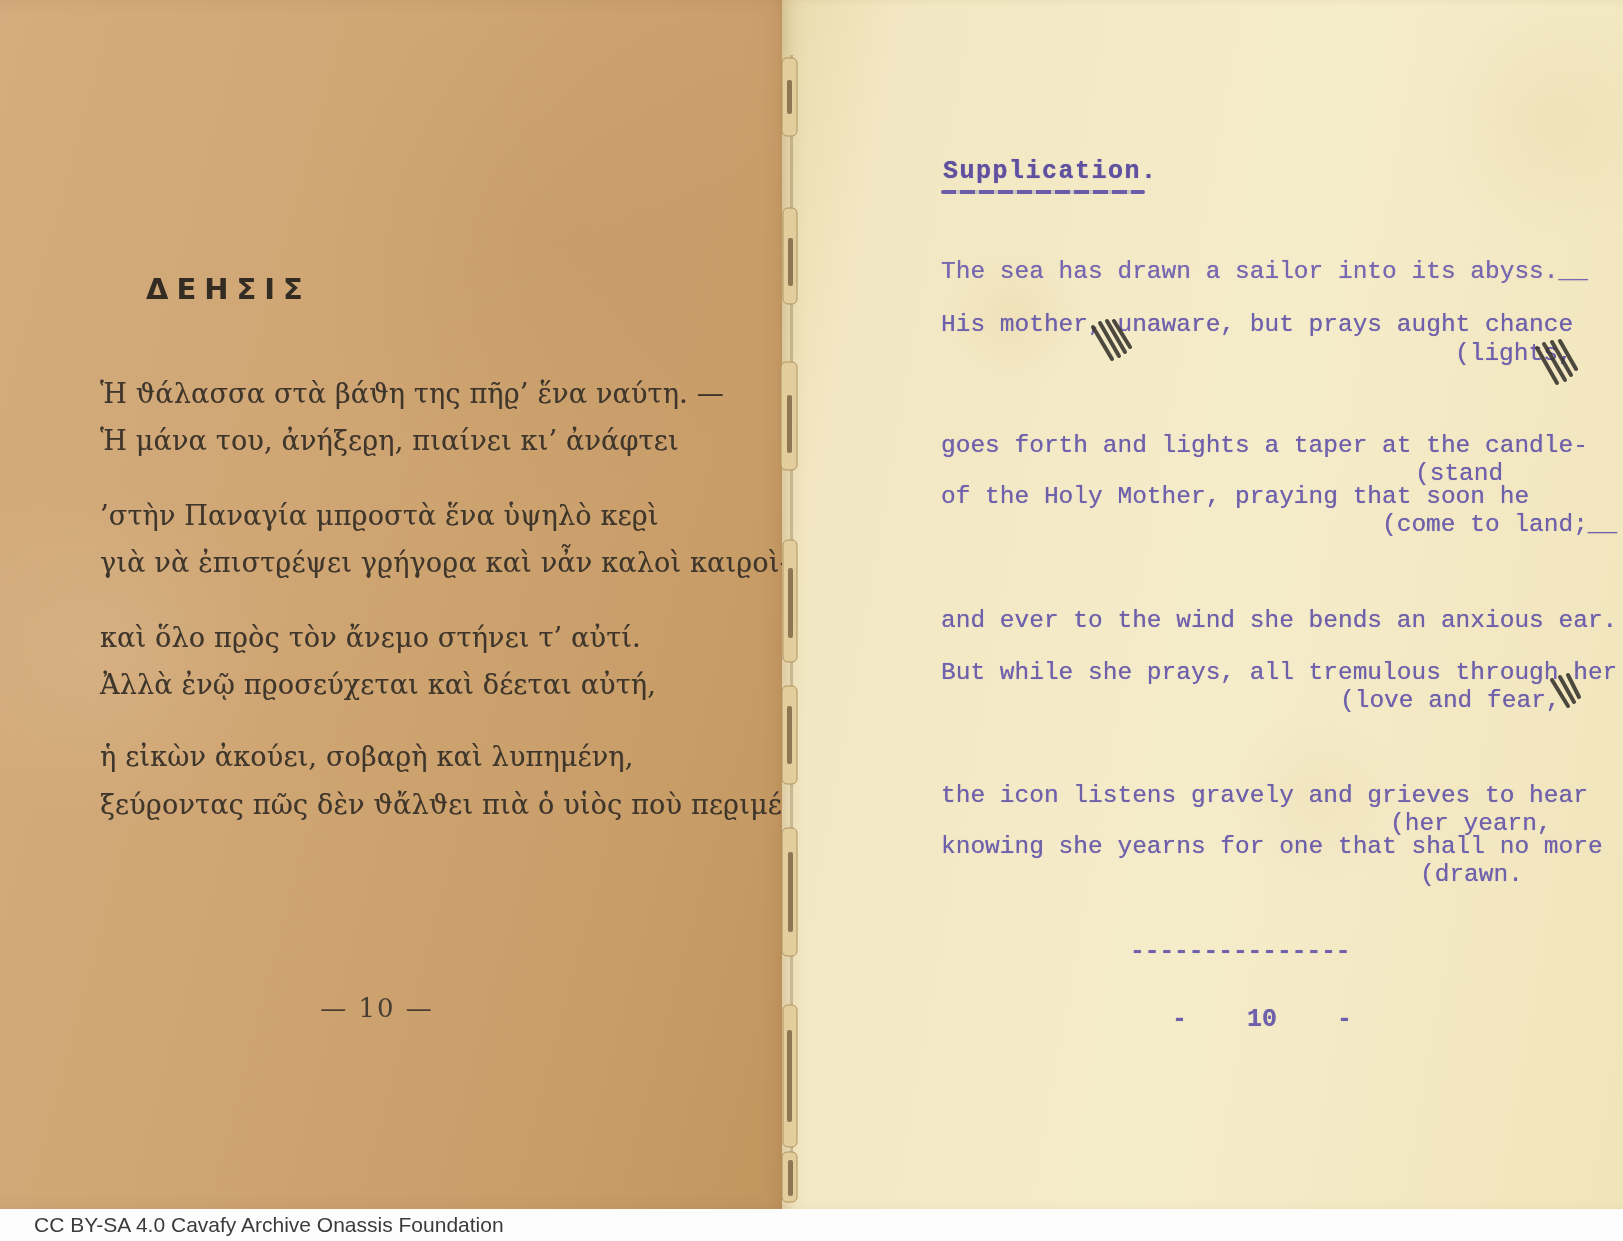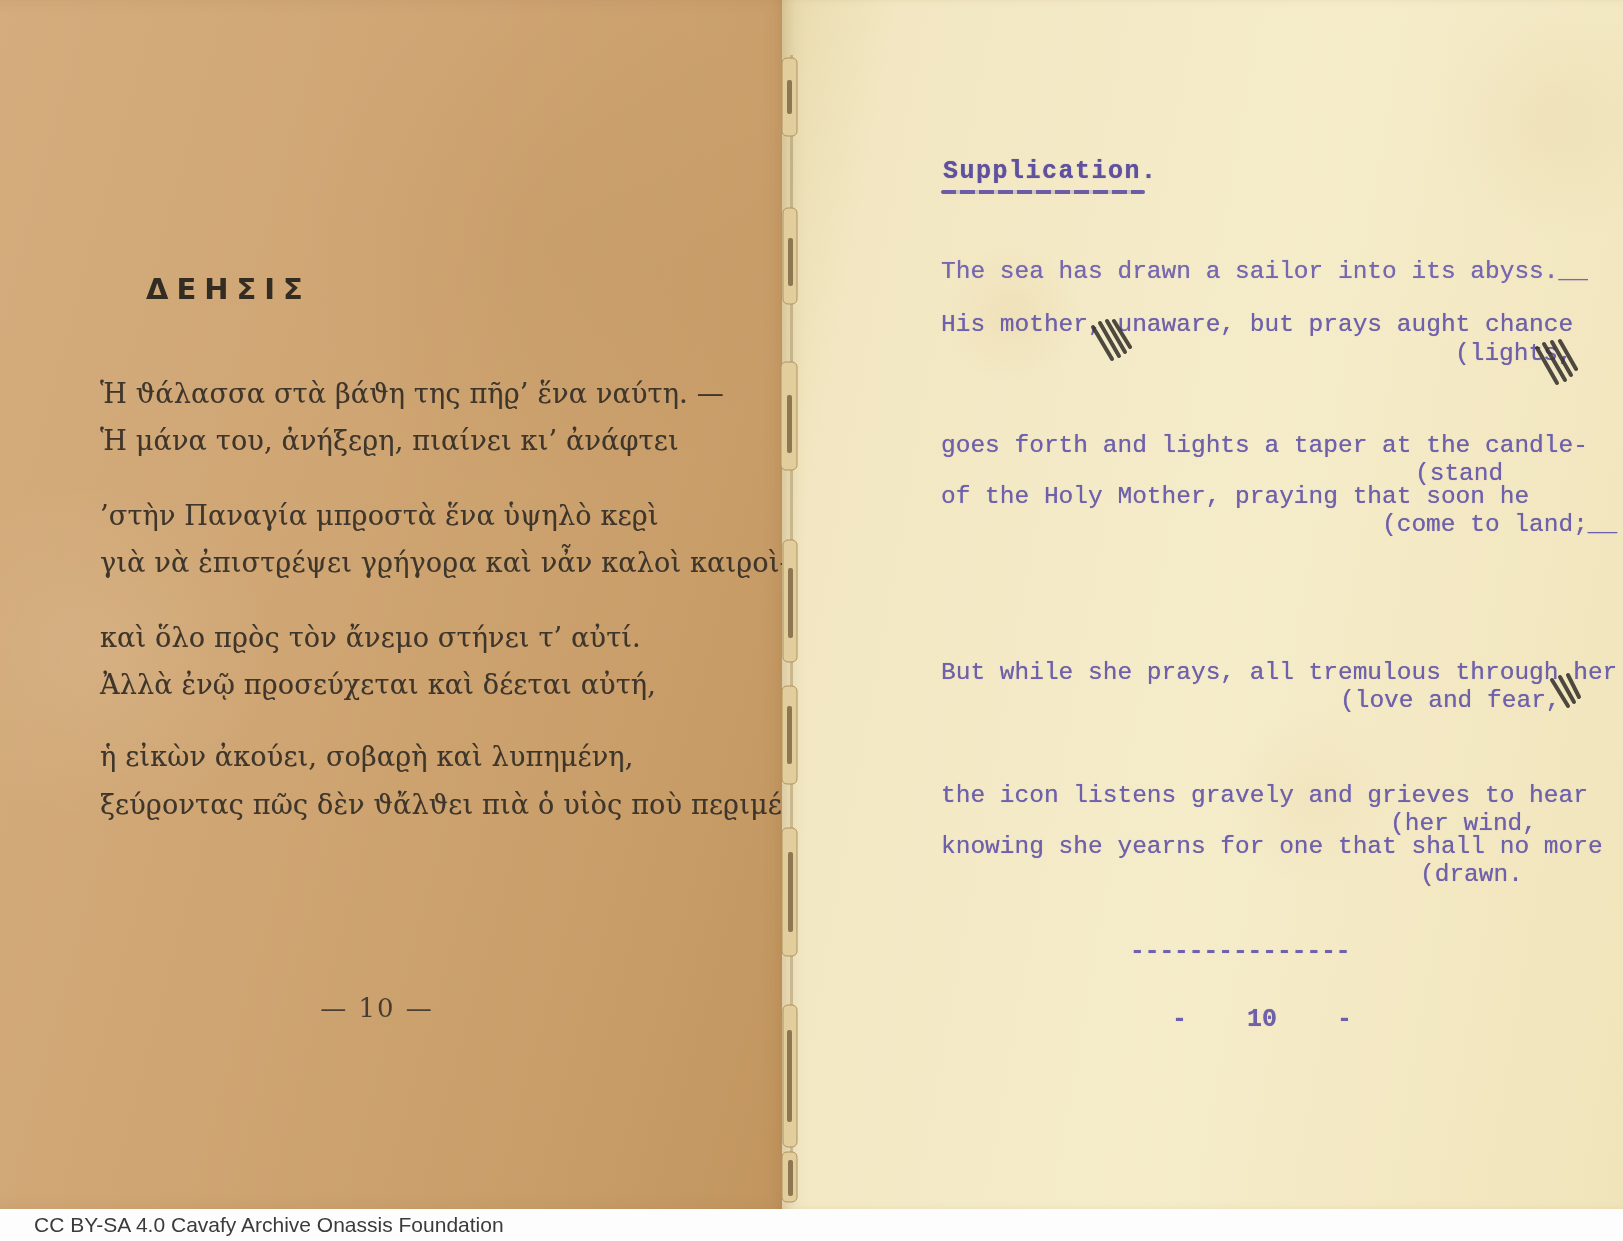--- a/index.html
+++ b/index.html
@@ -116,24 +116,25 @@
     <div class="t-title">Supplication.</div>
     <div class="t-underline"></div>
 
     <div class="tl tl1 light">The sea has drawn a sailor into its abyss.__</div>
     <div class="tl tl2">His mother, unaware, but prays aught chance</div>
     <div class="tl tl3">(lights,</div>
     <div class="tl tl4">goes forth and lights a taper at the candle-</div>
     <div class="tl tl5">(stand</div>
     <div class="tl tl6">of the Holy Mother, praying that soon he</div>
     <div class="tl tl7">(come to land;__</div>
+    <div class="tl tl8">and ever to the wind she bends an anxious ear.</div>
     <div class="tl tl9">But while she prays, all tremulous through her</div>
     <div class="tl tl10">(love and fear,</div>
     <div class="tl tl11">the icon listens gravely and grieves to hear</div>
-    <div class="tl tl12">(her wind,</div>
+    <div class="tl tl12">(her yearn,</div>
     <div class="tl tl13">knowing she yearns for one that shall no more</div>
     <div class="tl tl14">(drawn.</div>
 
     <div class="t-sep">---------------</div>
     <div class="t-pnum">-    10    -</div>
 
     <svg class="mark m1" viewBox="0 0 46 44">
       <path d="M7 9 L26 41"></path>
         <path d="M14 5 L33 38"></path>
         <path d="M21 3 L39 34"></path>

